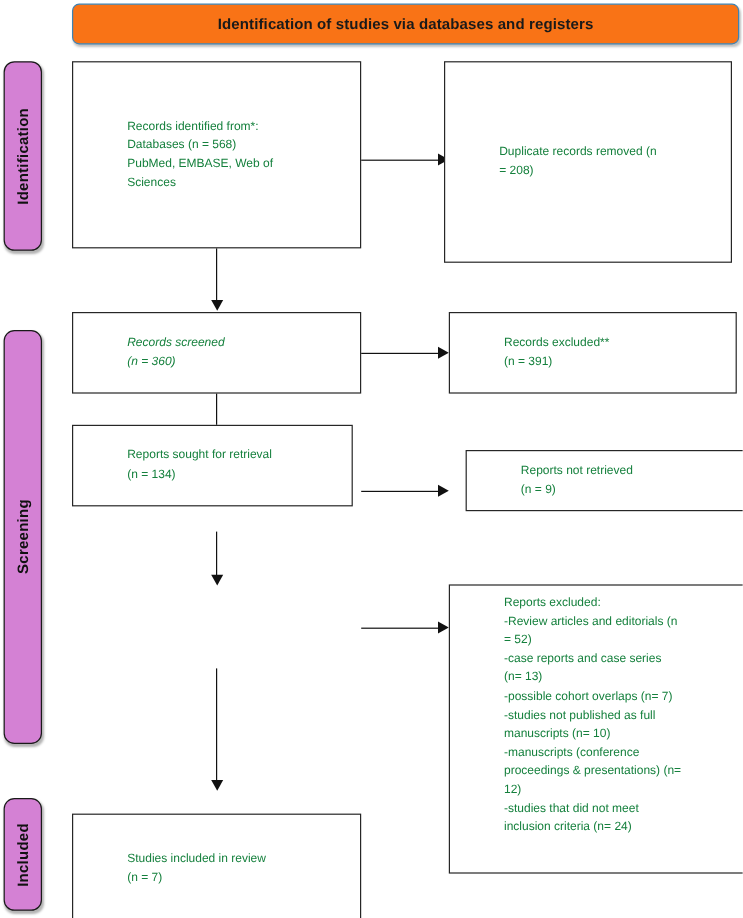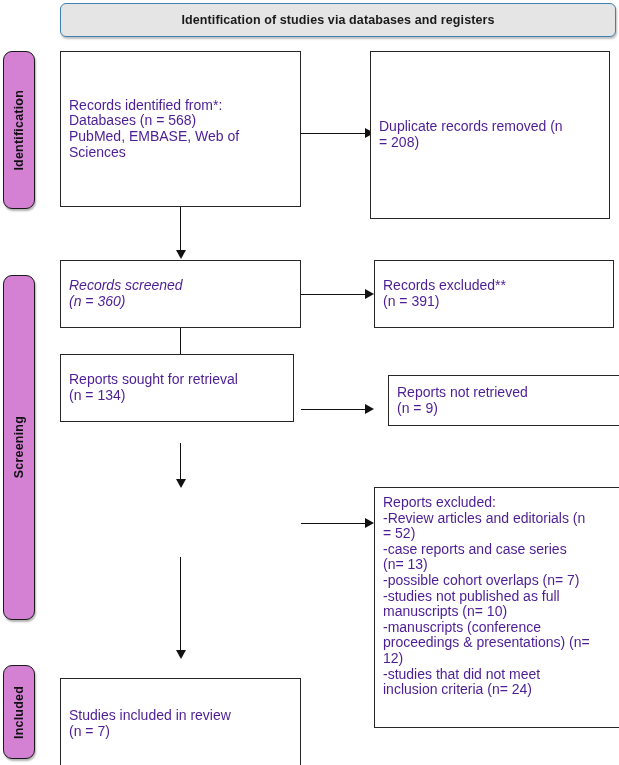--- a/index.html
+++ b/index.html
@@ -15,21 +15,21 @@
     font-family: "Liberation Sans", sans-serif;
     overflow: hidden;
   }
   
   .banner {
     position: absolute;
     left: 60px;
     top: 3px;
     width: 554px;
     height: 32px;
-    background: #e5e5e5;
+    background: #f97316;
     border: 1px solid #3d82b3;
     border-radius: 6px;
     box-shadow: 1px 2px 2px rgba(0,0,0,0.25);
     display: flex;
     align-items: center;
     justify-content: center;
   }
   .banner-label {
     font-size: 12.5px;
     font-weight: bold;
@@ -62,25 +62,26 @@
   
   .box {
     position: absolute;
     background: #ffffff;
     border: 1.6px solid #262626;
     box-sizing: border-box;
     display: flex;
     align-items: center;
   }
   .box-text {
-    font-size: 14px;
+    font-size: 10px;
     line-height: 15.6px;
-    color: #4c1d95;
+    color: #15803d;
     padding: 0 8px;
     white-space: pre-line;
+    margin-left: 37px;
   }
   .box.topalign {
     align-items: flex-start;
   }
   .box.topalign .box-text {
     padding-top: 7px;
   }
   
   .h-line {
     position: absolute;

